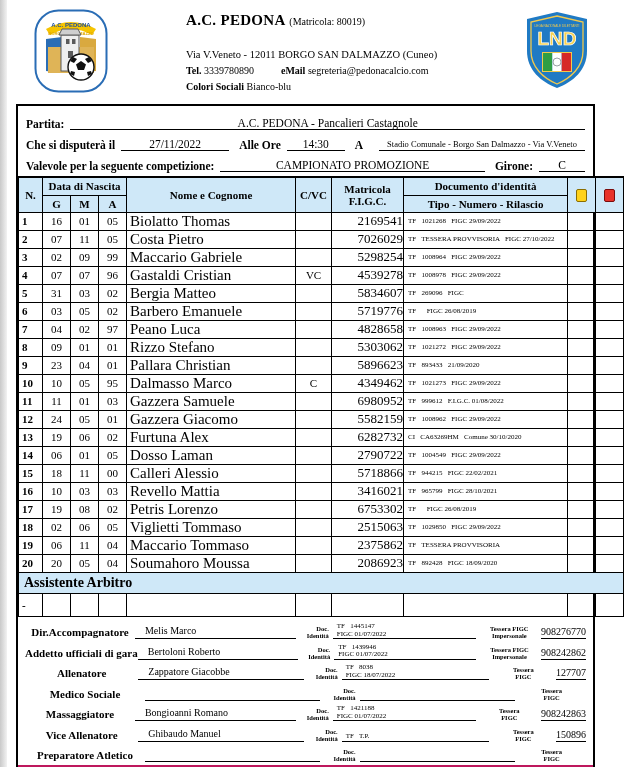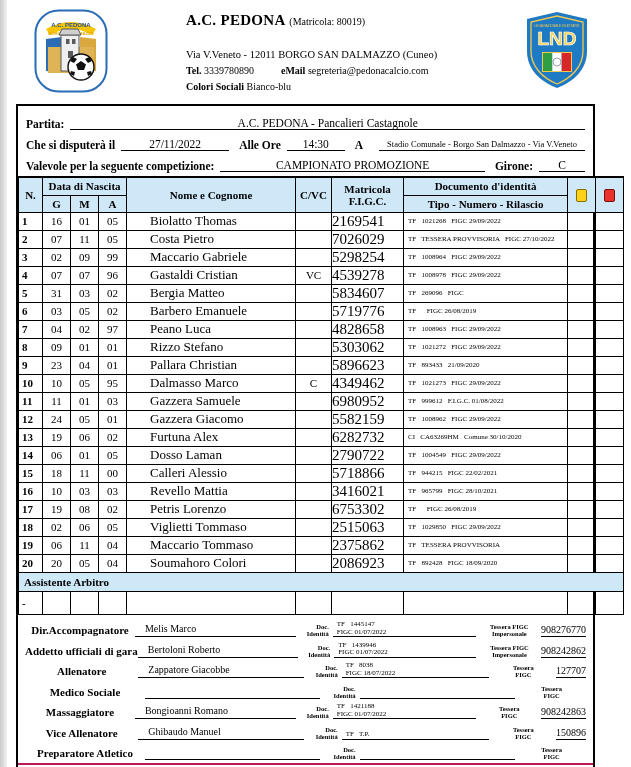--- a/index.html
+++ b/index.html
@@ -44,24 +44,24 @@
   
   table.players { width: 100%; border-collapse: collapse; table-layout: fixed; border-top: 2px solid #000; }
   table.players th, table.players td { border: 1px solid #000; overflow: hidden; }
   table.players thead th { background: #cfe8f8; font-size: 11px; font-weight: bold; text-align: center; padding: 0; }
   .th2 { font-size: 10.5px; }
   table.players thead tr:first-child th { height: 18px; }
   table.players thead tr:last-child th { height: 17px; }
   td.cell { height: 17px; font-size: 11px; padding: 0; }
   td.c-n { font-weight: bold; padding-left: 3px; }
   td.c-c { text-align: center; }
-  td.c-name { padding-left: 23px; font-size: 13px; white-space: nowrap; }
-  td.c-mat { text-align: left; font-size: 15px; }
+  td.c-name { padding-left: 3px; font-size: 15px; white-space: nowrap; }
+  td.c-mat { text-align: right; font-size: 13px; }
   td.c-doc { font-size: 7px; padding-left: 4px; white-space: pre; font-family: "Liberation Serif", serif; }
-  td.assist-label { background: #cfe8f8; font-weight: bold; font-size: 11px; padding: 2px 0 2px 5px; height: 19px; }
+  td.assist-label { background: #cfe8f8; font-weight: bold; font-size: 14px; padding: 2px 0 2px 5px; height: 19px; }
   tr.dash-row td { height: 23px; }
   .card-square { display: inline-block; width: 11px; height: 13px; border-radius: 2px; border: 1px solid #8a6d00; vertical-align: middle; }
   .card-square.red { border-color: #7a0c0c; }
 
   
   .staff-section { padding: 3px 7px 2px 7px; }
   .staff-row { display: flex; align-items: flex-end; min-height: 19.5px; margin-bottom: 1px; }
   .st-role { font-weight: bold; font-size: 11px; width: 122px; white-space: nowrap; padding-bottom: 1px; text-align: center; }
   .st-name { width: 178px; border-bottom: 1px solid #000; font-size: 10px; padding-left: 10px; height: 14px; }
   .st-doclabel { width: 40px; font-size: 6.5px; font-weight: bold; text-align: right; padding-right: 4px; line-height: 7px; }
@@ -430,21 +430,21 @@
             <td class="cell c-mat">2375862</td>
             <td class="cell c-doc">TF   TESSERA PROVVISORIA</td>
             <td class="cell c-c"></td>
             <td class="cell c-c"></td>
           </tr>
           <tr>
             <td class="cell c-n">20</td>
             <td class="cell c-c">20</td>
             <td class="cell c-c">05</td>
             <td class="cell c-c">04</td>
-            <td class="cell c-name">Soumahoro Colori</td>
+            <td class="cell c-name">Soumahoro Moussa</td>
             <td class="cell c-c"></td>
             <td class="cell c-mat">2086923</td>
             <td class="cell c-doc">TF   892428   FIGC 18/09/2020</td>
             <td class="cell c-c"></td>
             <td class="cell c-c"></td>
           </tr>
           <tr>
             <td colspan="10" class="assist-label">Assistente Arbitro</td>
           </tr>
           <tr class="dash-row">

